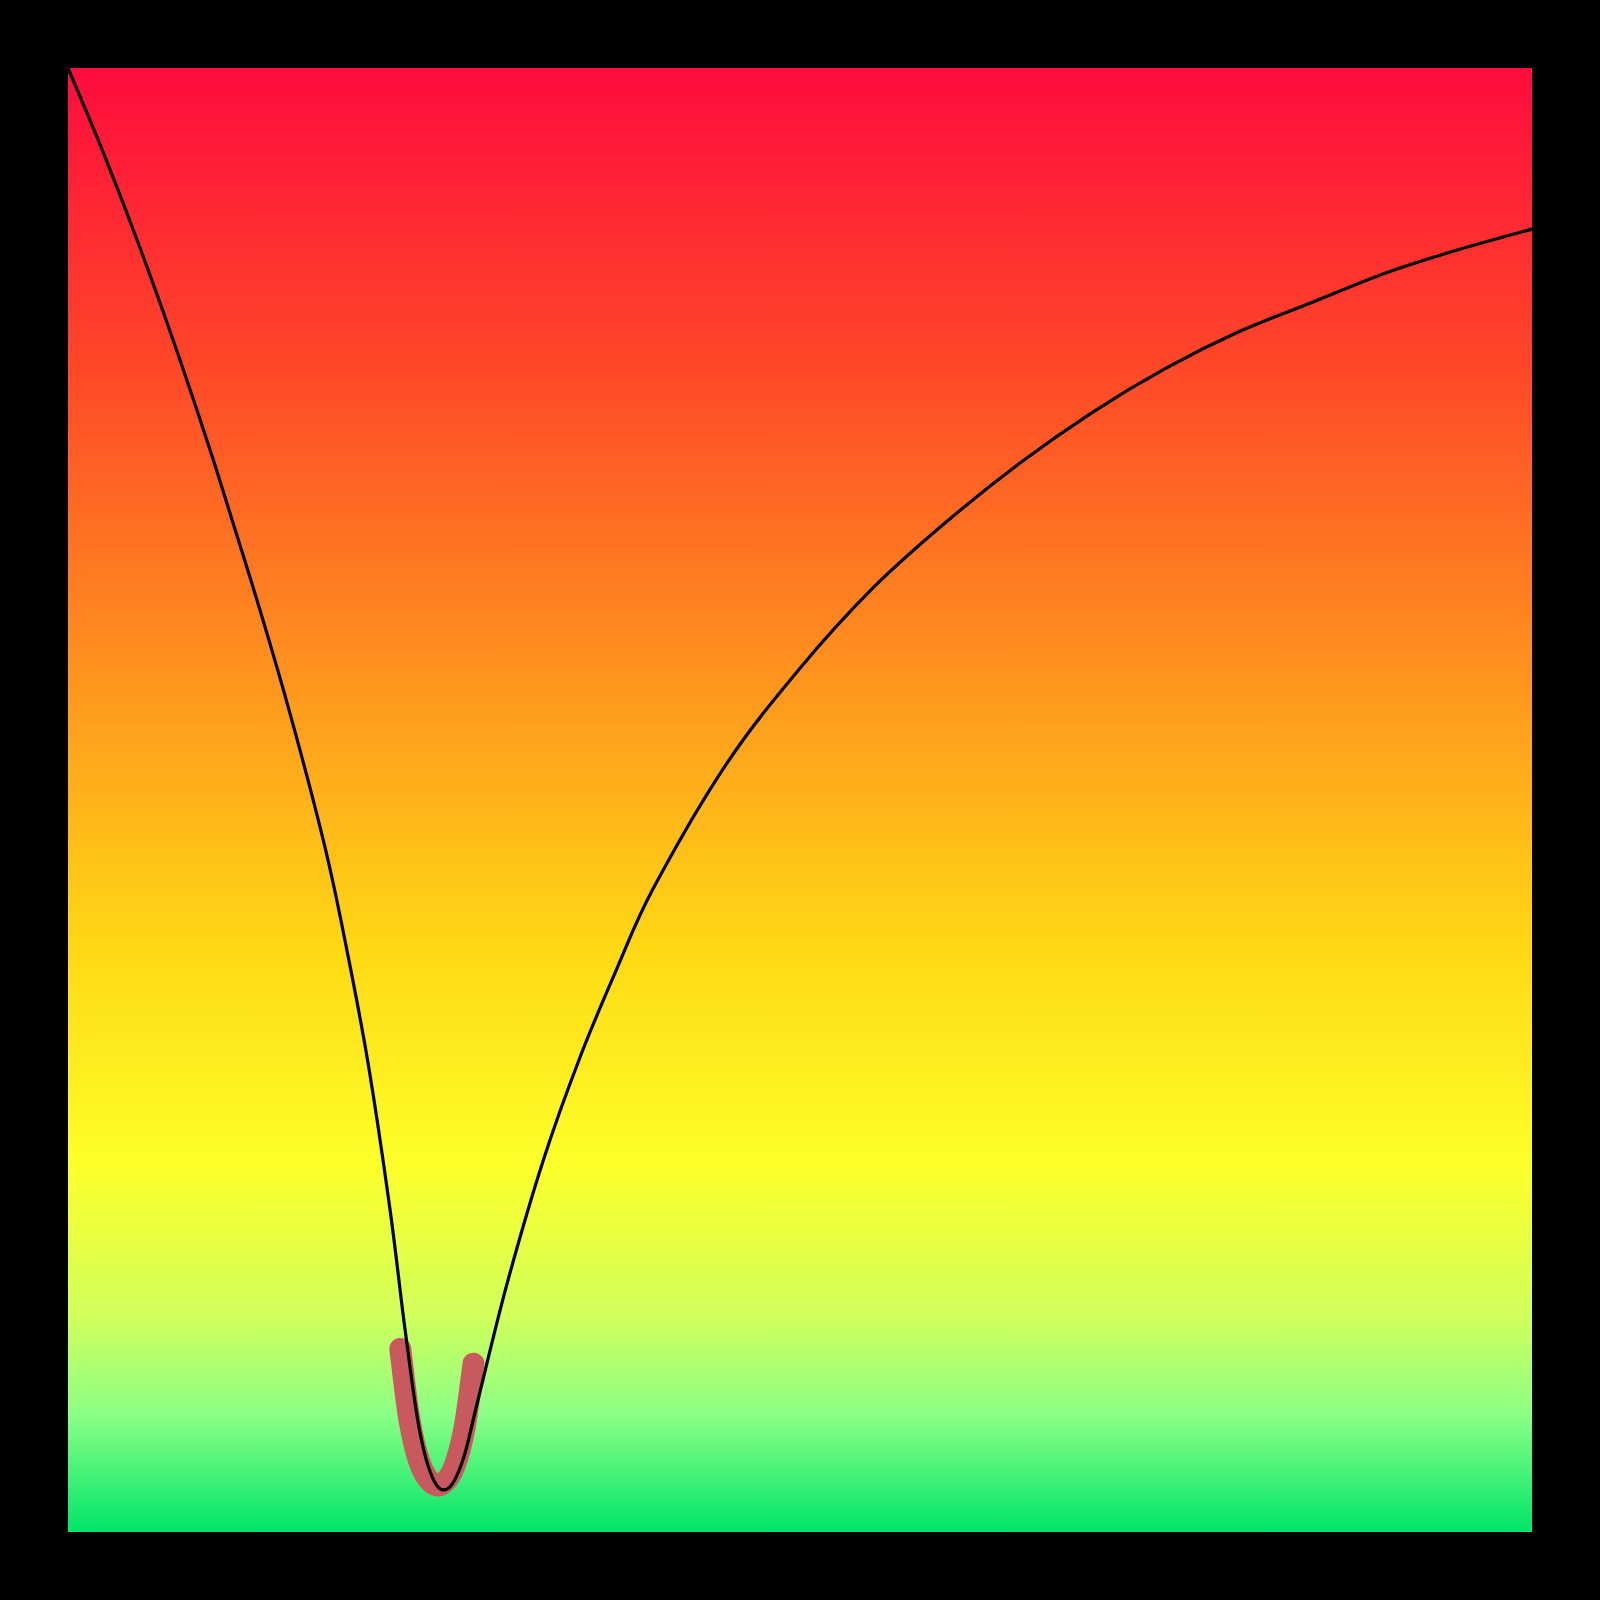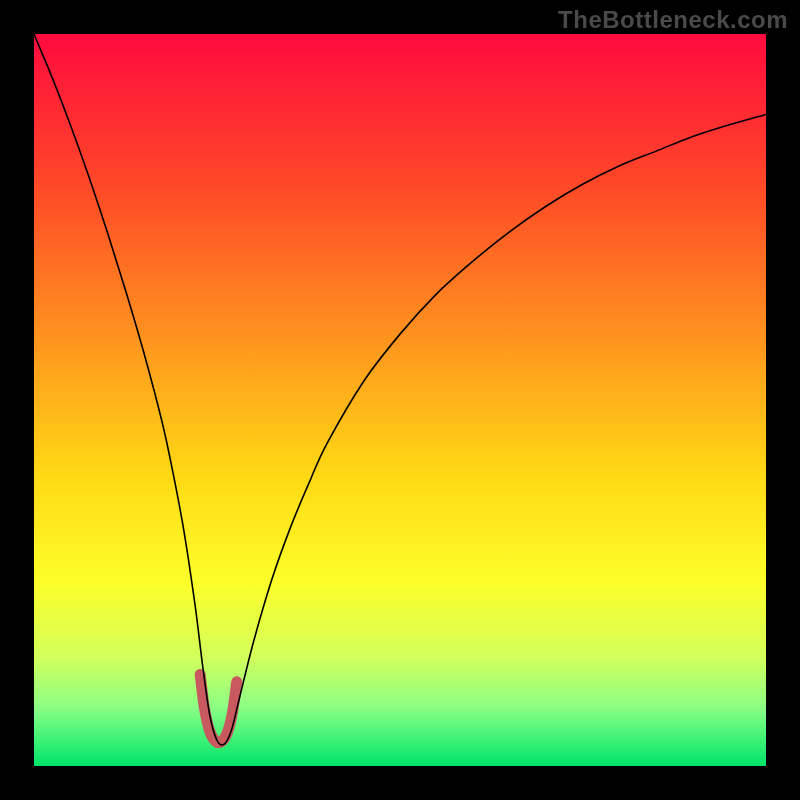--- a/index.html
+++ b/index.html
@@ -39,21 +39,20 @@
   }
   svg {
     display: block;
   }
 </style>
 </head>
 <body>
 
 <div class="frame">
 
-  <div class="watermark">TheBottleneck.com</div>
 
   <div class="plot">
     <svg id="chart-svg" width="732" height="732" viewBox="0 0 732 732" preserveAspectRatio="none">
       <defs>
         <linearGradient id="bg-grad" x1="0" y1="0" x2="0" y2="1">
             <stop offset="0.00%" stop-color="#ff0b3e"></stop>
             <stop offset="20.00%" stop-color="#ff4628"></stop>
             <stop offset="40.00%" stop-color="#ff8e1f"></stop>
             <stop offset="60.00%" stop-color="#ffd814"></stop>
             <stop offset="75.00%" stop-color="#fcff2a"></stop>

